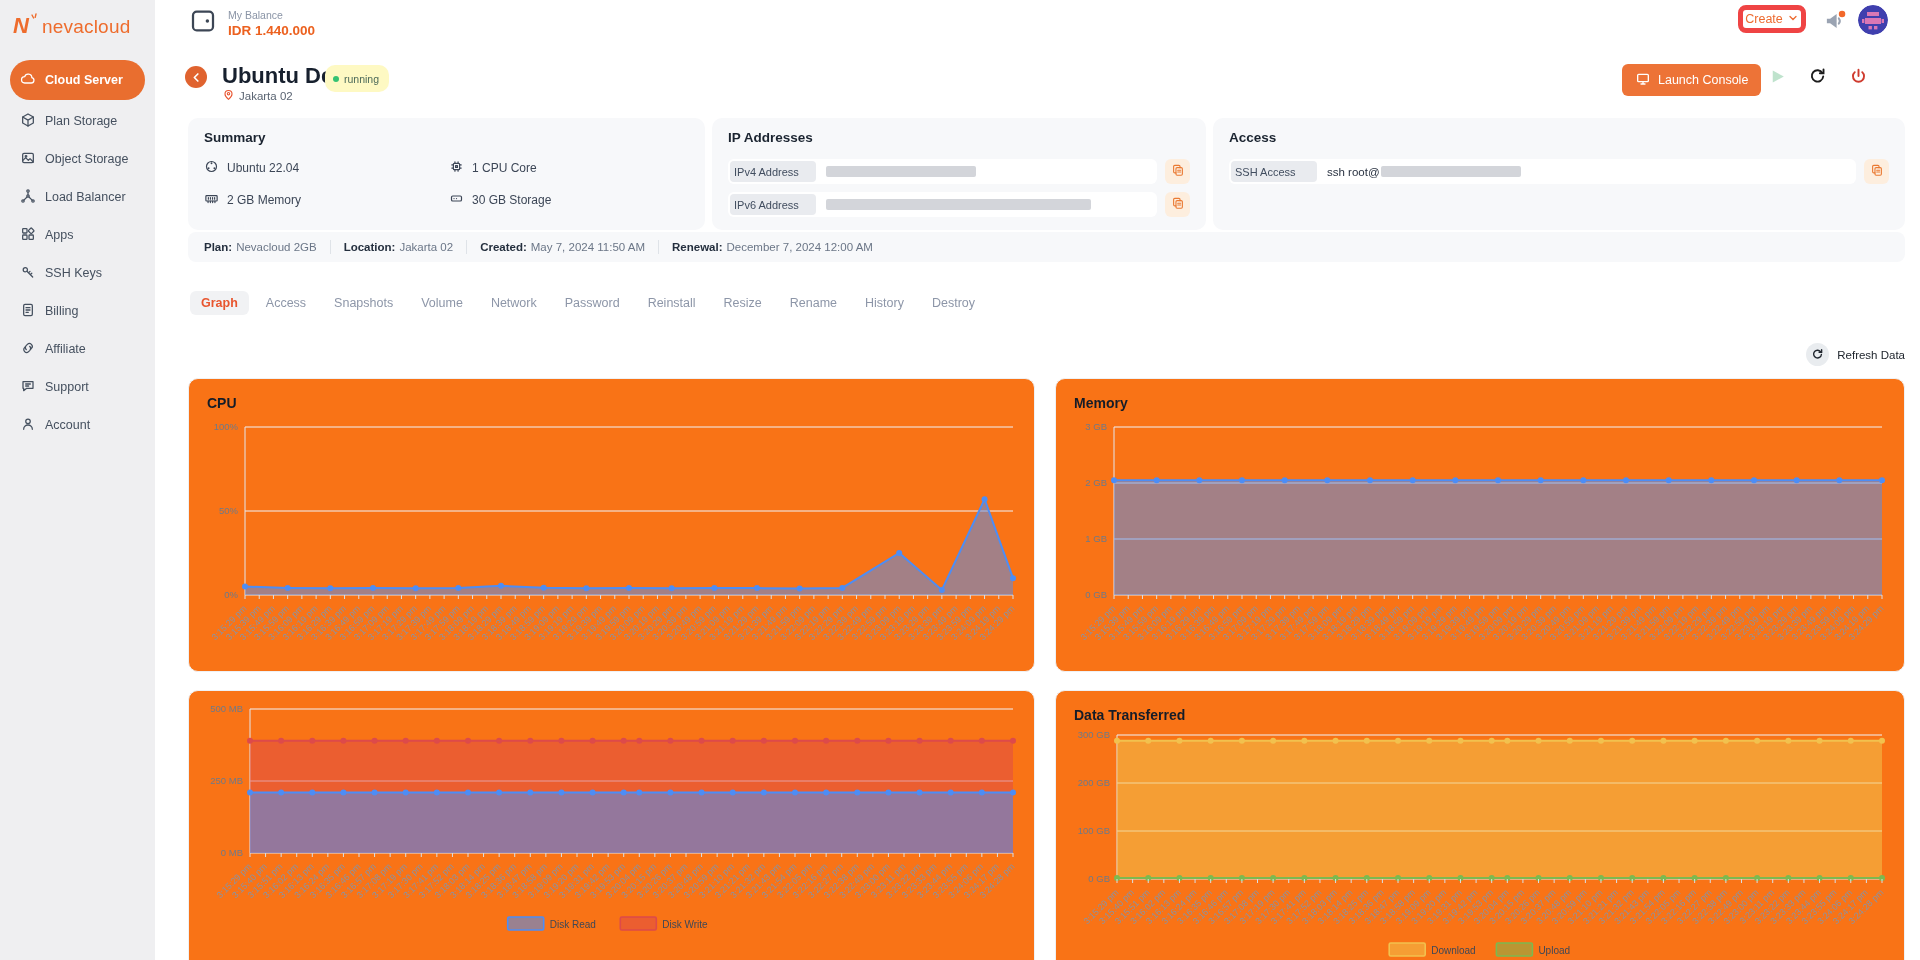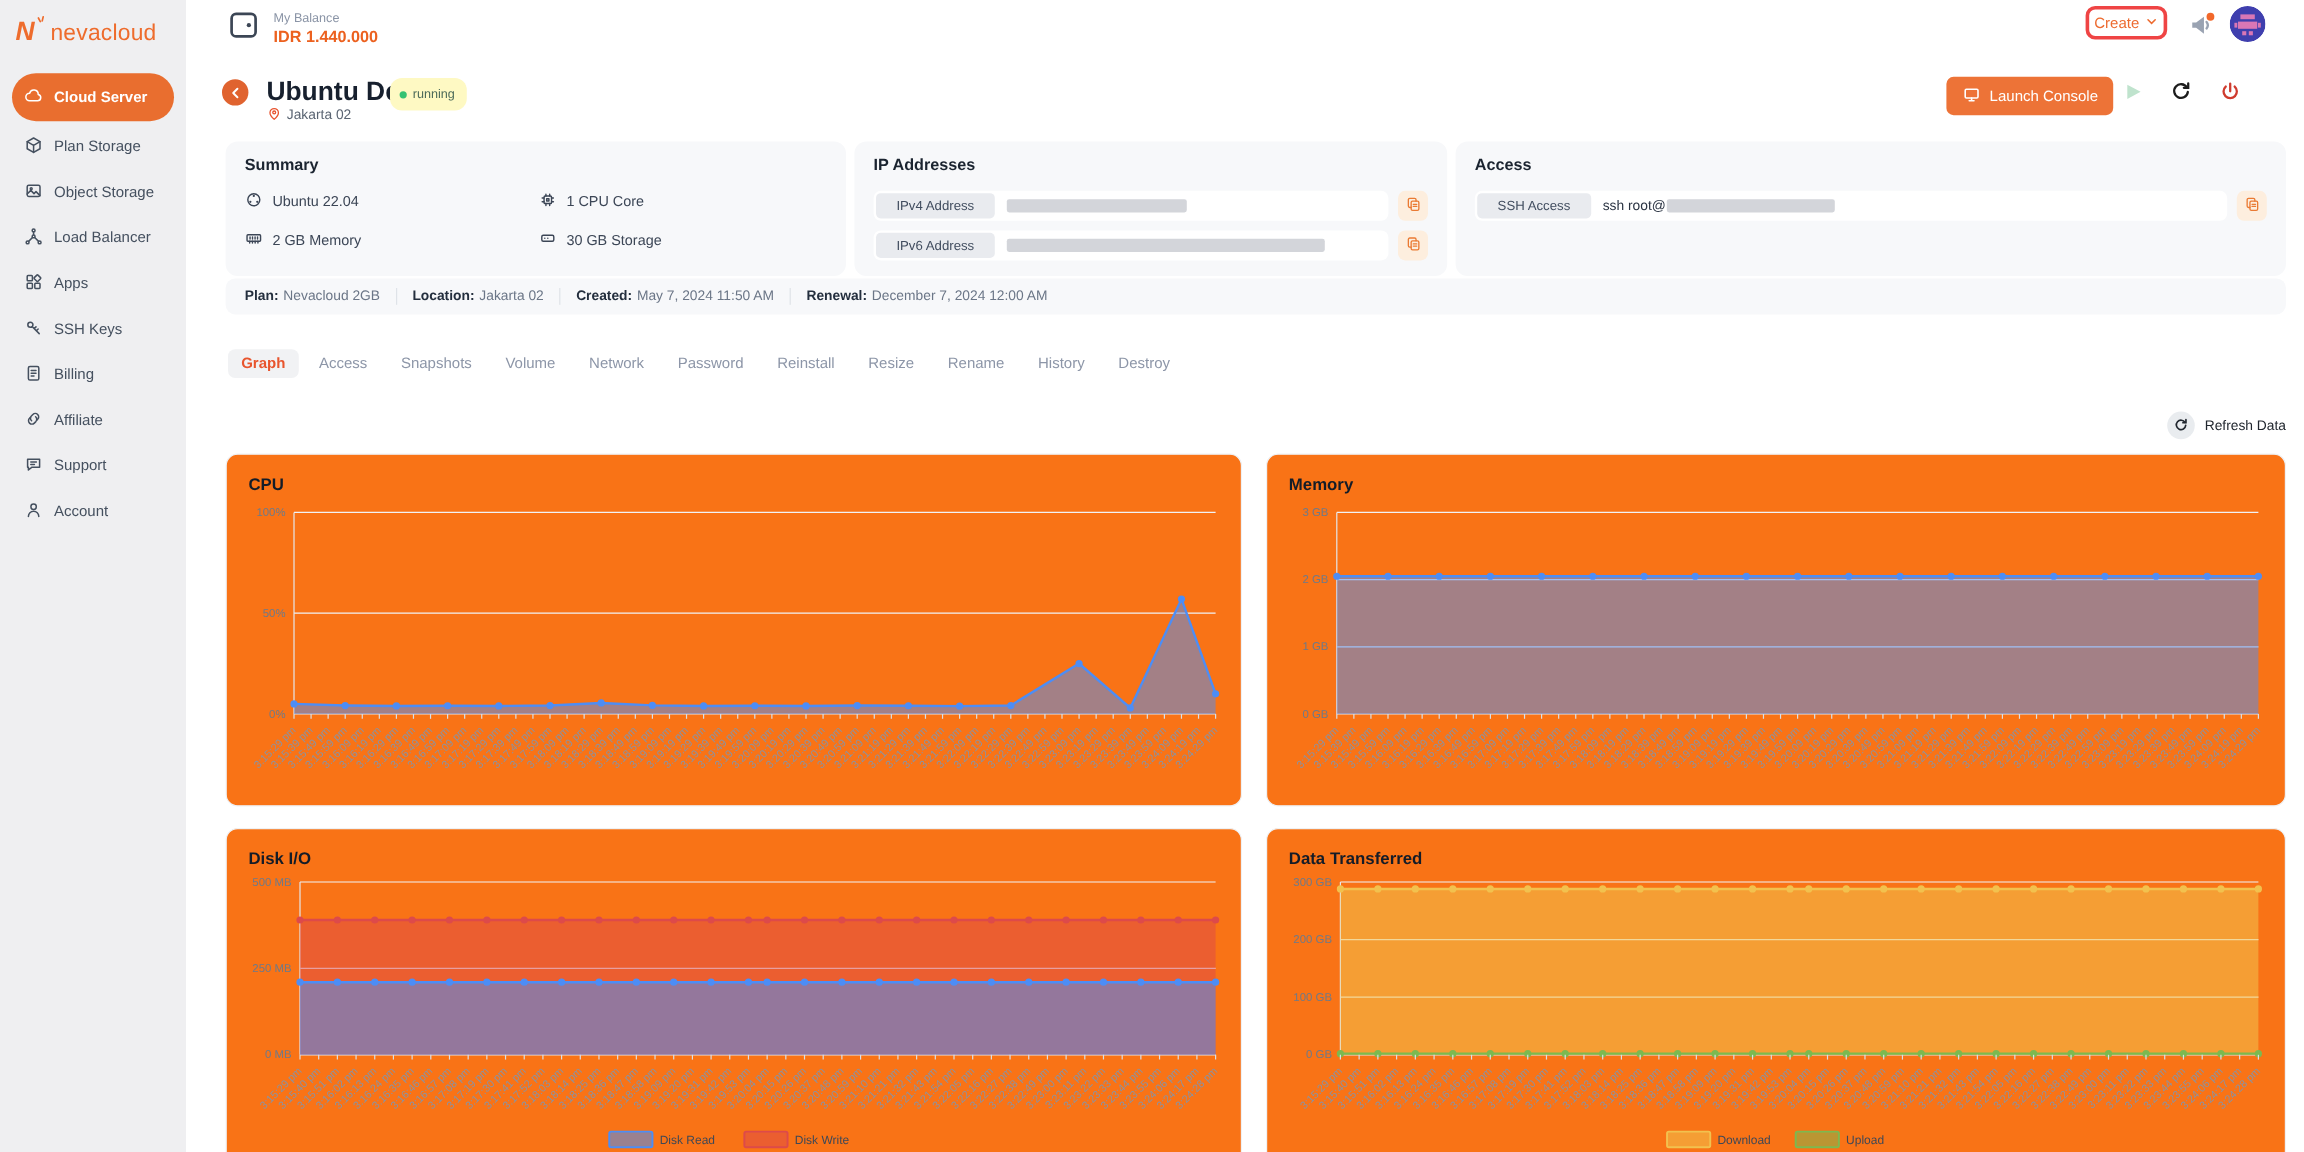--- a/index.html
+++ b/index.html
@@ -14,21 +14,21 @@
   .nav { margin-top:18px; }
   .nav-item { display:flex; align-items:center; gap:9px; height:38px; margin:0 10px;
     padding:0 10px; font-size:12.5px; color:#45505f; border-radius:20px; cursor:pointer; }
   .nav-item svg { flex:0 0 auto; }
   .nav-item.active { background:#e96e2f; color:#fff; height:40px; margin-bottom:2px; font-weight:bold; }
 
   
   .balance { position:absolute; left:188px; top:6px; display:flex; gap:10px; align-items:center; }
   .balance-txt .l1 { font-size:10.5px; color:#8a94a6; }
   .balance-txt .l2 { font-size:13.5px; color:#ec611f; font-weight:bold; margin-top:2px; }
-  .create-btn { position:absolute; left:1738px; top:5px; width:68px; height:28px; border:3px solid #ef4444;
+  .create-btn { position:absolute; left:1738px; top:5px; width:68px; height:28px; border:5px solid #ef4444;
     border-radius:8px; background:#fff; color:#ed6b30; font-size:12.5px; display:flex; align-items:center;
     justify-content:center; gap:4px; cursor:pointer; }
   .bell { position:absolute; left:1822px; top:8px; cursor:pointer; }
   .avatar { position:absolute; left:1858px; top:5px; width:30px; height:30px; border-radius:50%; overflow:hidden; cursor:pointer; }
 
   
   .back-btn { position:absolute; left:185px; top:66px; width:22px; height:22px; border-radius:50%;
     background:#e0632f; color:#fff; display:flex; align-items:center; justify-content:center; cursor:pointer; }
   .srv-name { position:absolute; left:222px; top:63px; font-size:22px; font-weight:bold; color:#17202e; }
   .status-badge { position:absolute; left:325px; top:65px; height:27px; padding:0 10px 0 8px; border-radius:10px;
@@ -44,21 +44,21 @@
   .info-card { position:absolute; top:118px; height:112px; background:#f7f8fa; border-radius:10px; padding:12px 16px; }
   .info-card h3 { font-size:13.5px; color:#1b2430; margin-bottom:14px; }
   .card-summary { left:188px; width:517px; }
   .card-ip { left:712px; width:494px; }
   .card-access { left:1213px; width:692px; }
   .sum-grid { display:grid; grid-template-columns:245px 1fr; row-gap:14px; }
   .sum-item { display:flex; align-items:center; gap:8px; font-size:12px; color:#3c4656; }
   .field-row { display:flex; align-items:center; gap:8px; margin-bottom:8px; }
   .field { flex:1; background:#fff; border-radius:6px; height:25px; display:flex; align-items:center; padding:2px; }
   .chip { background:#e9ebef; border-radius:4px; font-size:11px; color:#414d5f; height:21px;
-    display:flex; align-items:center; padding:0 17px; min-width:86px; }
+    display:flex; align-items:center; padding:0 4px; min-width:86px; }
   .field-val { font-size:11.5px; color:#2a3342; margin-left:10px; display:flex; align-items:center; gap:1px; }
   .redact { display:inline-block; height:11px; background:#d3d5da; border-radius:2px; }
   .copy-btn { width:25px; height:25px; background:#fdeede; border:0; border-radius:6px; display:flex;
     align-items:center; justify-content:center; cursor:pointer; flex:0 0 auto; }
 
   
   .meta { position:absolute; left:188px; top:232px; width:1717px; height:30px; background:#f7f8fa;
     border-radius:8px; display:flex; align-items:center; padding:0 16px; font-size:11.5px; }
   .meta-item b { color:#242f3e; font-weight:bold; }
   .meta-item span { color:#6b7687; margin-left:4px; }
@@ -658,21 +658,20 @@
           <text x="771.3333333333334" y="190" text-anchor="end" font-size="9" fill="#8a93a3" font-family="Liberation Sans, sans-serif" transform="rotate(-45 771.3333333333334 190)">3:23:59 pm</text>
           <line x1="783.5555555555555" y1="176" x2="783.5555555555555" y2="180" stroke="#dadfe5"></line>
           <text x="785.5555555555555" y="190" text-anchor="end" font-size="9" fill="#8a93a3" font-family="Liberation Sans, sans-serif" transform="rotate(-45 785.5555555555555 190)">3:24:09 pm</text>
           <line x1="797.7777777777778" y1="176" x2="797.7777777777778" y2="180" stroke="#dadfe5"></line>
           <text x="799.7777777777778" y="190" text-anchor="end" font-size="9" fill="#8a93a3" font-family="Liberation Sans, sans-serif" transform="rotate(-45 799.7777777777778 190)">3:24:19 pm</text>
           <line x1="812" y1="176" x2="812" y2="180" stroke="#dadfe5"></line>
           <text x="814" y="190" text-anchor="end" font-size="9" fill="#8a93a3" font-family="Liberation Sans, sans-serif" transform="rotate(-45 814 190)">3:24:29 pm</text>
         </svg></div>
   </div>
   <div class="chart-card card-disk">
-    <h4>Disk I/O</h4>
     <div id="chart-disk"><svg width="818" height="238">
           <line x1="47" y1="4" x2="810" y2="4" stroke="#f1f3f6" stroke-width="1"></line>
           <text x="40" y="7" text-anchor="end" font-size="9.5" fill="#6e7a89" font-family="Liberation Sans, sans-serif">500 MB</text>
           <line x1="47" y1="76" x2="810" y2="76" stroke="#f1f3f6" stroke-width="1"></line>
           <text x="40" y="79" text-anchor="end" font-size="9.5" fill="#6e7a89" font-family="Liberation Sans, sans-serif">250 MB</text>
           <line x1="47" y1="148" x2="810" y2="148" stroke="#e4e7ec" stroke-width="1"></line>
           <text x="40" y="151" text-anchor="end" font-size="9.5" fill="#6e7a89" font-family="Liberation Sans, sans-serif">0 MB</text>
           <line x1="47" y1="4" x2="47" y2="148" stroke="#e4e7ec"></line>
           <path d="M47.0 35.7L78.1 35.7L109.3 35.7L140.4 35.7L171.6 35.7L202.7 35.7L233.9 35.7L265.0 35.7L296.1 35.7L327.3 35.7L358.4 35.7L389.6 35.7L420.7 35.7L436.3 35.7L467.4 35.7L498.6 35.7L529.7 35.7L560.9 35.7L592.0 35.7L623.1 35.7L654.3 35.7L685.4 35.7L716.6 35.7L747.7 35.7L778.9 35.7L810.0 35.7L810.0 148L47.0 148Z" fill="rgba(222,74,74,0.5)" stroke="none"></path>
           <path d="M47.0 87.5L78.1 87.5L109.3 87.5L140.4 87.5L171.6 87.5L202.7 87.5L233.9 87.5L265.0 87.5L296.1 87.5L327.3 87.5L358.4 87.5L389.6 87.5L420.7 87.5L436.3 87.5L467.4 87.5L498.6 87.5L529.7 87.5L560.9 87.5L592.0 87.5L623.1 87.5L654.3 87.5L685.4 87.5L716.6 87.5L747.7 87.5L778.9 87.5L810.0 87.5L810.0 148L47.0 148Z" fill="rgba(77,141,245,0.55)" stroke="none"></path>

